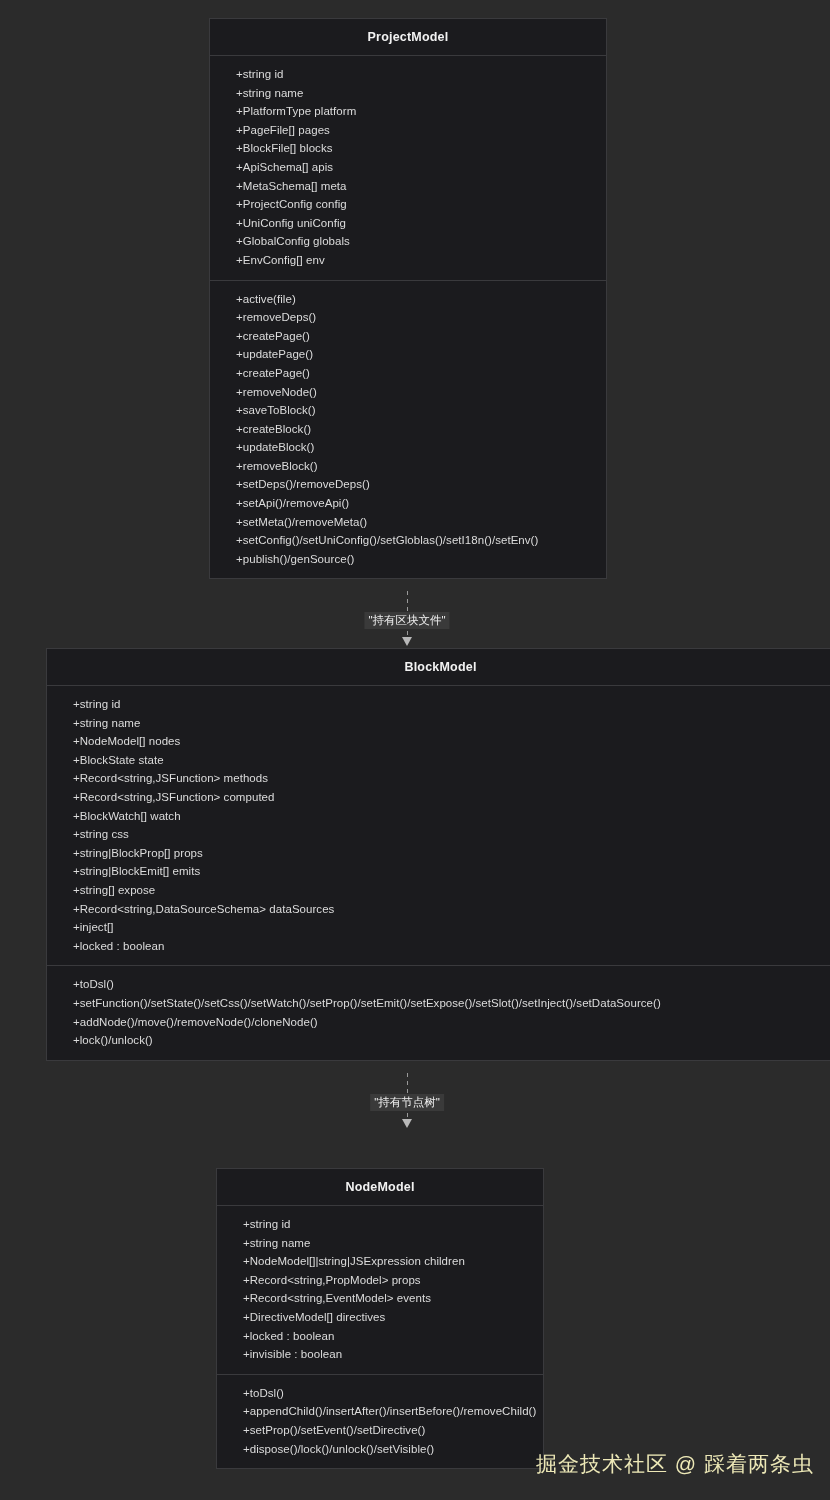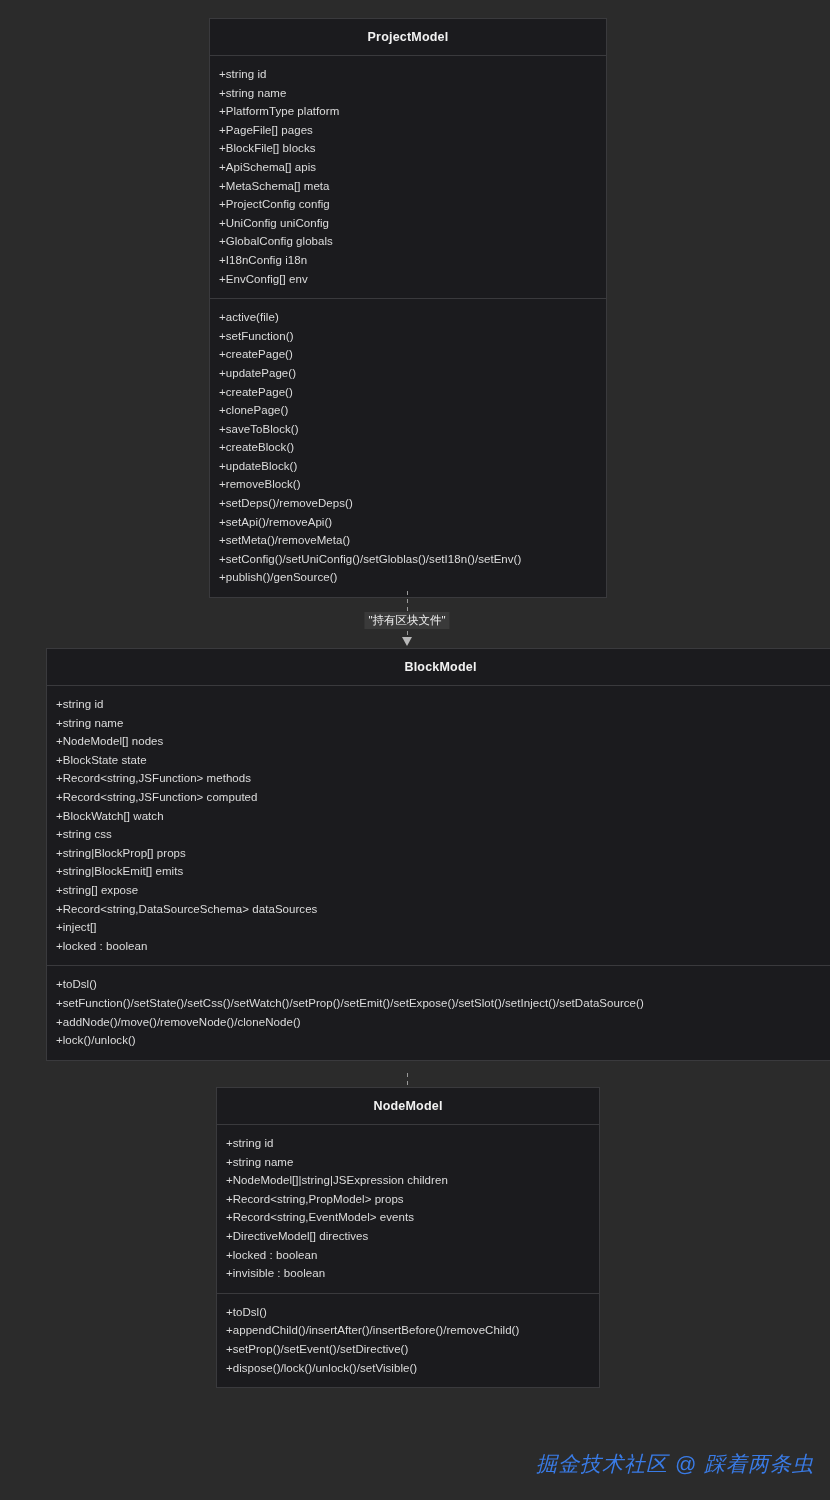--- a/index.html
+++ b/index.html
@@ -32,21 +32,21 @@
   .class-title {
     text-align: center;
     font-size: 12.5px;
     font-weight: bold;
     color: #f2f2f2;
     padding: 11px 8px 11px;
     border-bottom: 1px solid #3a3a3d;
     letter-spacing: 0.2px;
   }
   .class-section {
-    padding: 9px 0 10px;
+    padding: 9px 17px 10px;
   }
   .class-section + .class-section {
     border-top: 1px solid #3a3a3d;
   }
   .member {
     font-size: 11.5px;
     line-height: 18.6px;
     color: #dcdcdc;
     padding: 0 9px;
     white-space: nowrap;
@@ -79,25 +79,24 @@
     padding: 1px 4px;
     white-space: nowrap;
   }
 
   
   .watermark {
     position: absolute;
     right: 16px;
     bottom: 22px;
     font-size: 21px;
-    color: #3b82f6;
+    color: #fef9c3;
     letter-spacing: 1px;
     white-space: nowrap;
     opacity: 0.92;
-    font-style: italic;
   }
 </style>
 </head>
 <body>
 
 <div class="diagram">
 
   <div class="class-box" style="left:209px; top:18px; width:398px;">
     <div class="class-title">ProjectModel</div>
 
@@ -105,31 +104,30 @@
       <div class="member">+string id</div>
       <div class="member">+string name</div>
       <div class="member">+PlatformType platform</div>
       <div class="member">+PageFile[] pages</div>
       <div class="member">+BlockFile[] blocks</div>
       <div class="member">+ApiSchema[] apis</div>
       <div class="member">+MetaSchema[] meta</div>
       <div class="member">+ProjectConfig config</div>
       <div class="member">+UniConfig uniConfig</div>
       <div class="member">+GlobalConfig globals</div>
-      <div class="member">+I18nConfig i18n</div>
       <div class="member">+EnvConfig[] env</div>
     </div>
 
     <div class="class-section">
       <div class="member">+active(file)</div>
-      <div class="member">+setFunction()</div>
+      <div class="member">+removeDeps()</div>
       <div class="member">+createPage()</div>
       <div class="member">+updatePage()</div>
       <div class="member">+createPage()</div>
-      <div class="member">+clonePage()</div>
+      <div class="member">+removeNode()</div>
       <div class="member">+saveToBlock()</div>
       <div class="member">+createBlock()</div>
       <div class="member">+updateBlock()</div>
       <div class="member">+removeBlock()</div>
       <div class="member">+setDeps()/removeDeps()</div>
       <div class="member">+setApi()/removeApi()</div>
       <div class="member">+setMeta()/removeMeta()</div>
       <div class="member">+setConfig()/setUniConfig()/setGloblas()/setI18n()/setEnv()</div>
       <div class="member">+publish()/genSource()</div>
     </div>
@@ -164,21 +162,21 @@
       <div class="member">+setFunction()/setState()/setCss()/setWatch()/setProp()/setEmit()/setExpose()/setSlot()/setInject()/setDataSource()</div>
       <div class="member">+addNode()/move()/removeNode()/cloneNode()</div>
       <div class="member">+lock()/unlock()</div>
     </div>
   </div>
 
   <div class="connector" style="left:407px; top:1073px; height:48px;"></div>
   <div class="arrow-head" style="left:402px; top:1119px;"></div>
   <div class="edge-label" style="left:407px; top:1094px;">"持有节点树"</div>
 
-  <div class="class-box" style="left:216px; top:1087px; width:384px;">
+  <div class="class-box" style="left:216px; top:1168px; width:328px;">
     <div class="class-title">NodeModel</div>
 
     <div class="class-section">
       <div class="member">+string id</div>
       <div class="member">+string name</div>
       <div class="member">+NodeModel[]|string|JSExpression children</div>
       <div class="member">+Record&lt;string,PropModel&gt; props</div>
       <div class="member">+Record&lt;string,EventModel&gt; events</div>
       <div class="member">+DirectiveModel[] directives</div>
       <div class="member">+locked : boolean</div>

